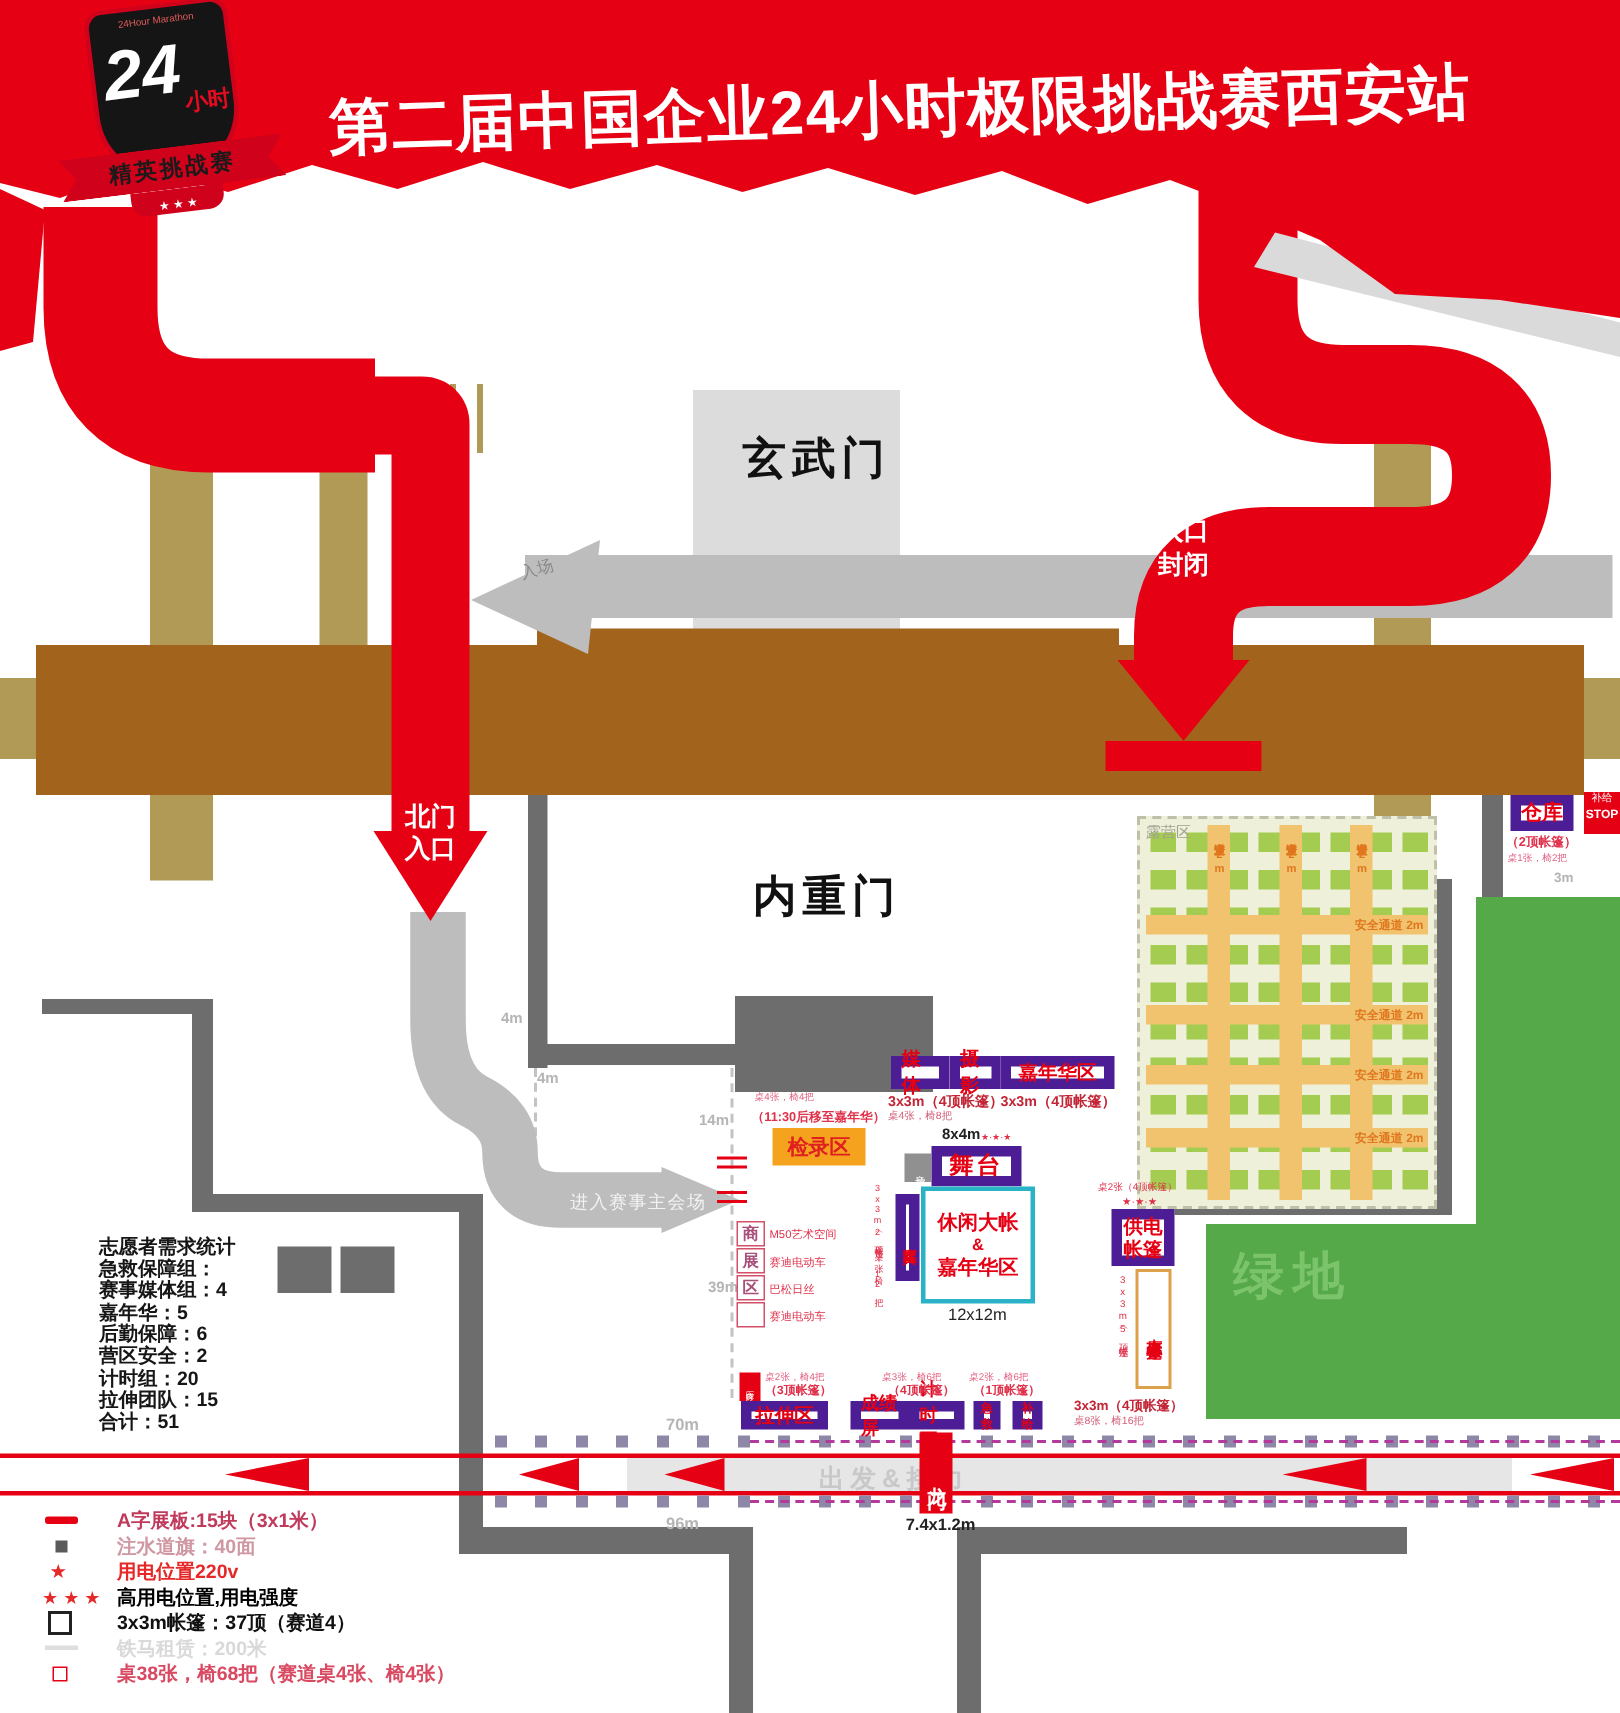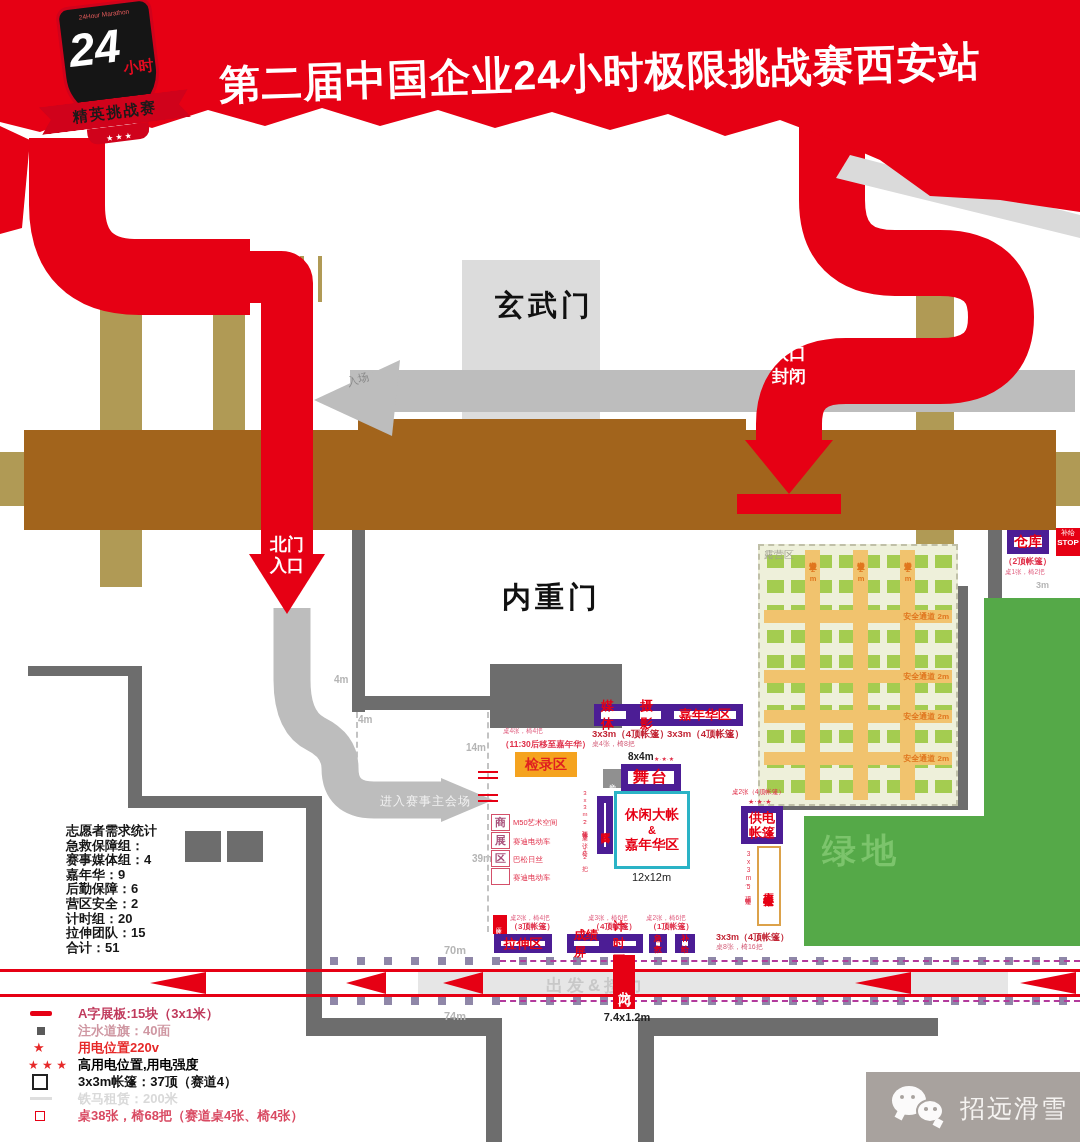--- a/index.html
+++ b/index.html
@@ -277,21 +277,21 @@
   <div class="dashv" style="left:487px;top:712px;height:220px;"></div>
   <div class="dashv" style="left:356px;top:712px;height:85px;"></div>
   <div class="eq" style="left:478px;top:771px;"></div>
   <div class="eq" style="left:478px;top:794px;"></div>
 
   <div class="abs meas" style="left:334px;top:674px;">4m</div>
   <div class="abs meas" style="left:358px;top:714px;">4m</div>
   <div class="abs meas" style="left:466px;top:742px;">14m</div>
   <div class="abs meas" style="left:472px;top:853px;">39m</div>
   <div class="abs meas" style="left:444px;top:944px;font-size:11px;">70m</div>
-  <div class="abs meas" style="left:444px;top:1010px;font-size:11px;">74m</div>
+  <div class="abs meas" style="left:444px;top:1010px;font-size:11px;">96m</div>
 
   <div class="abs" style="left:330px;top:957px;width:750px;height:8px;background:repeating-linear-gradient(90deg,#8f87a8 0 8px,transparent 8px 27px);z-index:5;"></div>
   <div class="abs" style="left:500px;top:960px;width:580px;border-top:2px dashed #b23a9c;z-index:5;"></div>
   <div class="abs" style="left:0;top:969px;width:1080px;height:3px;background:#e60014;z-index:5;"></div>
   <div class="abs" style="left:418px;top:972px;width:590px;height:22px;background:#e6e6e6;z-index:5;"></div>
   <div class="abs" style="left:546px;top:974px;font-size:17px;color:#c8c8c8;letter-spacing:4px;font-weight:bold;z-index:6;">出发&amp;接力</div>
   <div class="abs" style="left:0;top:994px;width:1080px;height:3px;background:#e60014;z-index:5;"></div>
   <div class="abs" style="left:330px;top:997px;width:750px;height:8px;background:repeating-linear-gradient(90deg,#8f87a8 0 8px,transparent 8px 27px);z-index:5;"></div>
   <div class="abs" style="left:500px;top:1000px;width:580px;border-top:2px dashed #b23a9c;z-index:5;"></div>
   <div class="tri" style="left:150px;top:972px;"></div>
@@ -301,21 +301,21 @@
   <div class="tri" style="left:1020px;top:972px;"></div>
   <div class="abs" style="left:613px;top:955px;width:22px;height:54px;background:#e60014;display:flex;align-items:center;justify-content:center;z-index:7;">
     <span class="vtext" style="font-size:13px;color:#fff;font-weight:bold;">龙门</span>
   </div>
   <div class="abs" style="left:592px;top:1011px;width:70px;text-align:center;font-size:11px;font-weight:bold;color:#222;z-index:7;">7.4x1.2m</div>
 
   <div class="abs" style="left:66px;top:824px;z-index:6;">
     <div class="statline">志愿者需求统计</div>
     <div class="statline">急救保障组：</div>
     <div class="statline">赛事媒体组：4</div>
-    <div class="statline">嘉年华：9</div>
+    <div class="statline">嘉年华：5</div>
     <div class="statline">后勤保障：6</div>
     <div class="statline">营区安全：2</div>
     <div class="statline">计时组：20</div>
     <div class="statline">拉伸团队：15</div>
     <div class="statline">合计：51</div>
   </div>
 
   <div class="abs" style="left:26px;top:1005px;z-index:6;">
     <div class="lgrow">
       <span class="lgsym">
@@ -354,33 +354,20 @@
       <span class="lgtext" style="color:#d9d9d9;">铁马租赁：200米</span>
     </div>
     <div class="lgrow">
       <span class="lgsym">
           <span style="display:inline-block;width:10px;height:10px;border:1.5px solid #e60014;background:#fff;margin-left:9px;"></span>
         </span>
       <span class="lgtext" style="color:#d94a62;">桌38张，椅68把（赛道桌4张、椅4张）</span>
     </div>
   </div>
 
-  <div class="abs" style="left:866px;top:1072px;width:214px;height:70px;background:#a8a29e;z-index:8;">
-    <div class="abs" style="left:26px;top:14px;width:60px;height:44px;">
-      <div class="abs" style="left:0;top:0;width:34px;height:29px;background:#fbfafa;border-radius:50%;"></div>
-      <div class="abs" style="left:8px;top:9px;width:4px;height:4px;background:#a8a29e;border-radius:50%;"></div>
-      <div class="abs" style="left:19px;top:9px;width:4px;height:4px;background:#a8a29e;border-radius:50%;"></div>
-      <div class="abs" style="left:4px;top:25px;width:8px;height:8px;background:#fbfafa;transform:rotate(28deg);"></div>
-      <div class="abs" style="left:24px;top:13px;width:28px;height:24px;background:#fbfafa;border-radius:50%;border:2px solid #a8a29e;"></div>
-      <div class="abs" style="left:32px;top:21px;width:3.5px;height:3.5px;background:#a8a29e;border-radius:50%;"></div>
-      <div class="abs" style="left:41px;top:21px;width:3.5px;height:3.5px;background:#a8a29e;border-radius:50%;"></div>
-      <div class="abs" style="left:42px;top:33px;width:8px;height:8px;background:#fbfafa;transform:rotate(28deg);"></div>
-    </div>
-    <div class="abs" style="left:94px;top:20px;font-size:25px;color:#f5f3f1;letter-spacing:2px;">招远滑雪</div>
-  </div>
 
   <svg class="abs" width="1080" height="250" viewBox="0 0 1080 250" style="left:0;top:0;z-index:30;">
     <polygon points="850,155 1080,215 1080,238 836,178" fill="#dadada"></polygon>
     <polygon fill="#e60014" points="0,0 1080,0 1080,212 1000,200 930,196 880,160 838,142 780,120 725,136 668,114 610,130 552,112 495,128 438,110 380,126 322,108 265,126 208,110 152,128 95,112 40,132 0,122"></polygon>
     <polygon fill="#e60014" points="0,126 30,140 22,228 0,234"></polygon>
   </svg>
   <div class="abs" style="left:195px;top:46px;width:810px;text-align:center;font-size:41px;font-weight:900;color:#fff;letter-spacing:1px;transform:rotate(-1.8deg);z-index:31;">第二届中国企业24小时极限挑战赛西安站</div>
 
   <div class="abs" style="left:34px;top:0;width:158px;height:160px;transform:rotate(-7deg);z-index:32;">
     <div class="abs" style="left:30px;top:2px;width:96px;height:118px;background:#151515;border:3px solid #d0021b;border-radius:12px 12px 48px 48px;">

